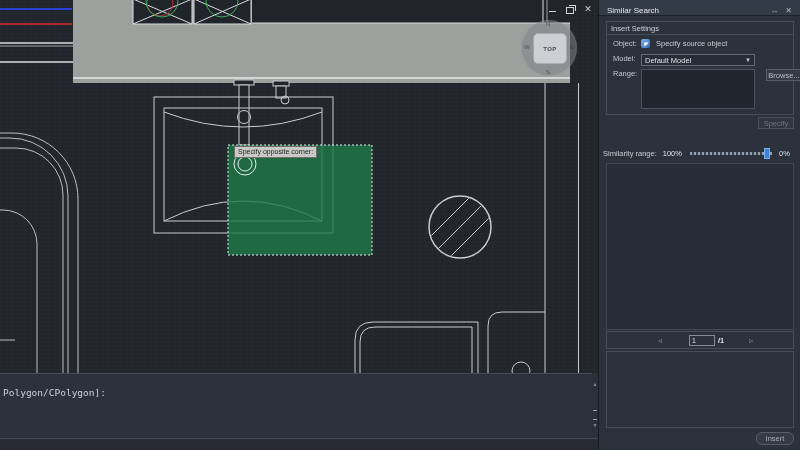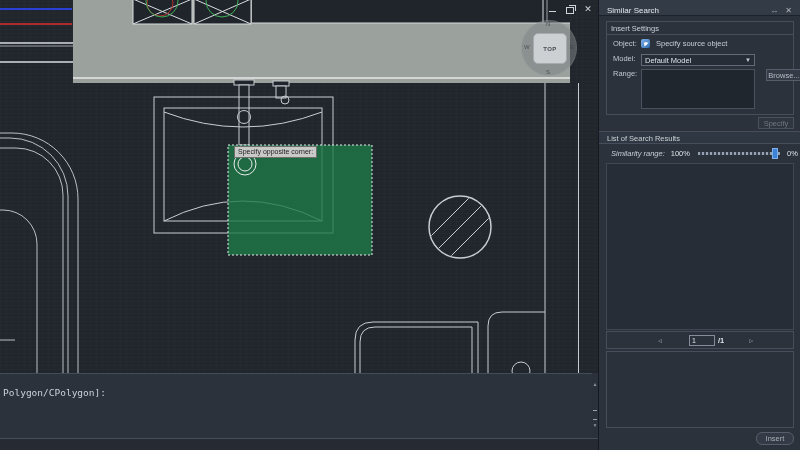--- a/index.html
+++ b/index.html
@@ -72,21 +72,21 @@
              align-items:center;padding:4px 3px;color:#dde2e7;}
   .selectbox .caret{margin-left:auto;font-size:6px;color:#c2c8cf;}
   .rangebox{width:114px;height:40px;background:#20262d;border:1px solid #4a525e;}
   .btn{background:#343b46;border:1px solid #565e6b;color:#b7bec6;text-align:center;
        display:flex;align-items:center;justify-content:center;font-size:7.5px;}
   .btn-browse{position:absolute;left:159px;top:47px;width:36px;height:12px;}
   .btn-search{position:absolute;left:159px;top:117px;width:36px;height:12px;color:#6f7781;border-color:#49515d;background:#30363f;}
   .sec-header{position:absolute;left:0;top:131px;width:100%;height:13px;line-height:13px;padding-left:8px;
               border-top:1px solid #454e5a;border-bottom:1px solid #454e5a;color:#ccd2d8;background:#2f3742;}
   .sim-row{position:absolute;left:0;top:146px;width:100%;height:14px;display:flex;align-items:center;}
-  .sim-label{margin-left:12px;font-style:italic;}
+  .sim-label{margin-left:4px;}
   .sim-val{margin-left:6px;color:#dde2e7;}
   .slider{position:relative;margin-left:8px;width:82px;height:11px;}
   .slider .track{position:absolute;left:0;top:4px;width:100%;height:3px;
       background:repeating-linear-gradient(90deg,#93a1b3 0 2px,#3a424d 2px 4px);}
   .slider .handle{position:absolute;left:74px;top:0;width:6px;height:11px;background:#3b82d8;border:1px solid #7fb0e8;}
   .sim-right{margin-left:7px;color:#dde2e7;}
   .listbox{position:absolute;left:7px;top:163px;width:188px;height:167px;background:#272d36;border:1px solid #3f4754;}
   .pagbar{position:absolute;left:7px;top:331px;width:188px;height:18px;border:1px solid #454e5a;
           display:flex;align-items:center;background:#2b323c;}
   .pg-arrow{color:#8a929c;font-size:8px;width:10px;text-align:center;}
@@ -263,21 +263,20 @@
 
       <div class="row row-range">
         <span class="lbl">Range:</span>
         <span class="rangebox"></span>
       </div>
       <div class="btn btn-browse">Browse...</div>
     </div>
 
     <div class="btn btn-search">Specify</div>
 
-    <div class="sec-header">List of Search Results</div>
 
     <div class="sim-row">
       <span class="sim-label">Similarity range:</span>
       <span class="sim-val">100%</span>
       <span class="slider">
         <span class="track"></span>
         <span class="handle"></span>
       </span>
       <span class="sim-right">0%</span>
     </div>

